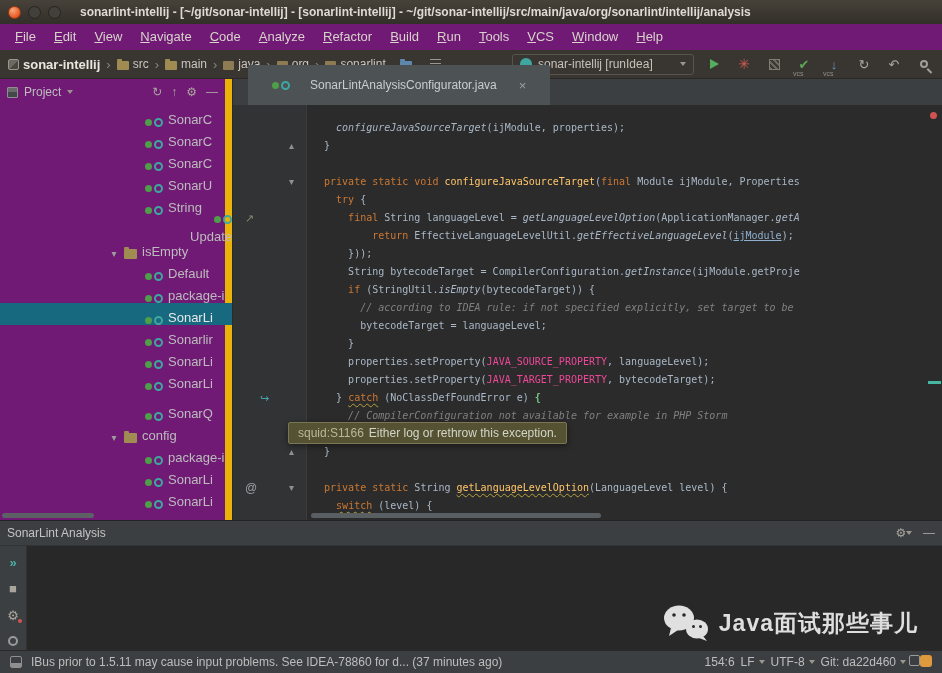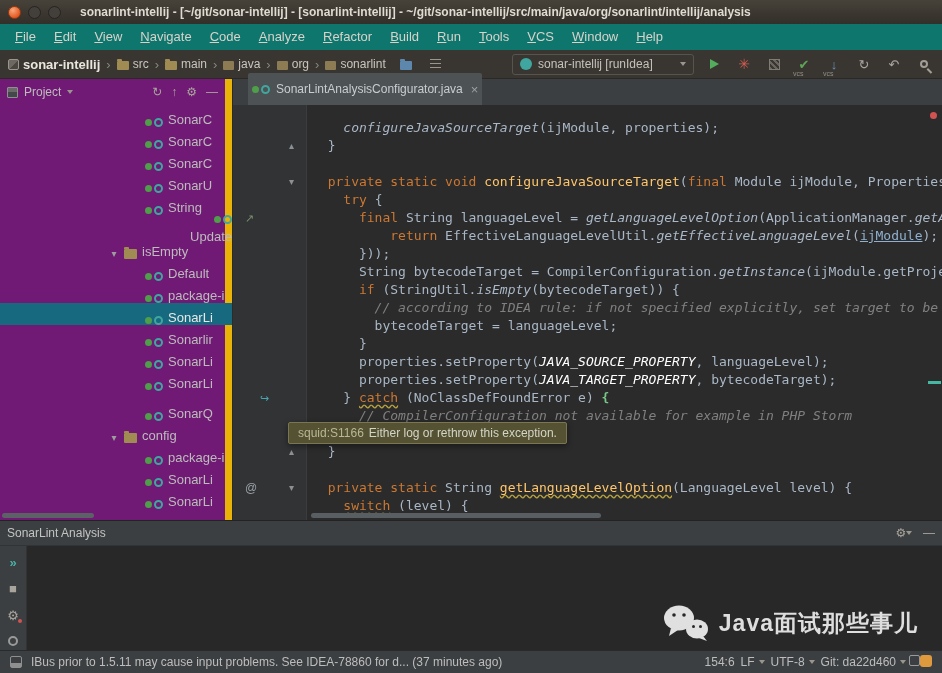--- a/index.html
+++ b/index.html
@@ -4,21 +4,21 @@
 <style>
 *{margin:0;padding:0;box-sizing:border-box}
 html,body{width:942px;height:673px}
 body{position:relative;overflow:hidden;background:#2b2b2b;font-family:"Liberation Sans",sans-serif;-webkit-font-smoothing:antialiased}
 
 #titlebar{position:absolute;left:0;top:0;width:942px;height:24px;background:linear-gradient(#474239,#322e29);display:flex;align-items:center;padding:0 8px;gap:7px}
 .tb-btn{width:13px;height:13px;border-radius:50%;background:#43403b;border:1px solid #262320;flex:0 0 auto}
 .tb-btn.close{background:radial-gradient(circle at 35% 30%,#f9a77b,#e4571f 72%);border-color:#9e3a12}
 #window-title{color:#dfdbd2;font-size:12px;font-weight:bold;margin-left:12px;white-space:nowrap;overflow:hidden}
 
-#menubar{position:absolute;left:0;top:24px;width:942px;height:26px;background:#0f766e;display:flex;align-items:center;padding-left:6px}
+#menubar{position:absolute;left:0;top:24px;width:942px;height:26px;background:#701a75;display:flex;align-items:center;padding-left:6px}
 .menu-item{display:inline-block;color:#d7d3cb;font-size:13px;padding:0 9px;line-height:26px}
 .menu-item::first-letter{text-decoration:underline}
 
 #toolbar{position:absolute;left:0;top:50px;width:942px;height:29px;background:#393632;border-bottom:1px solid #2b2825;display:flex;align-items:center;padding:0 8px;gap:10px}
 #crumbs{display:flex;align-items:center;gap:6px}
 .crumb{display:flex;align-items:center;gap:4px;color:#c9c5bd;font-size:12px}
 .crumb.root .crumb-label{font-weight:bold;color:#eae6de;font-size:13px}
 .crumb-sep{color:#8a867e;font-size:13px}
 .ic-project{width:11px;height:11px;border:1px solid #9a968e;border-radius:2px;background:linear-gradient(135deg,#6d6962 50%,#4a4741 50%)}
 .ic-folder{width:12px;height:9px;background:#a08b52;border-radius:1px;position:relative;margin-top:2px}
@@ -52,38 +52,38 @@
 .tree-row{height:22px;display:flex;align-items:flex-end;gap:5px;white-space:nowrap}
 .tree-row.selected{background:#17697f;color:#e8e8e8}
 .tree-arrow{color:#9d9d9d;font-size:10px;width:10px;text-align:center}
 .cls-icon{display:inline-flex;align-items:center;gap:2px;flex:0 0 auto}
 .cls-icon .dot{width:7px;height:7px;border-radius:50%;background:#4f9e49}
 .cls-icon .ring{width:9px;height:9px;border-radius:50%;border:2px solid #3fa7a0}
 .ic-folder.big{width:13px;height:10px}
 #tree-hscroll{position:absolute;left:2px;top:434px;width:92px;height:5px;border-radius:3px;background:#5b6164}
 
 #tabbar{position:absolute;left:233px;top:79px;width:709px;height:26px;background:#3c3f41;display:flex;align-items:flex-end}
-.tab{height:32px;margin-left:15px;background:#4d5254;display:flex;align-items:center;gap:6px;padding:0 4px;color:#c8cdd2;font-size:12px;border-radius:2px 2px 0 0}
+.tab{height:40px;margin-left:15px;background:#4d5254;display:flex;align-items:center;gap:20px;padding:0 24px;color:#c8cdd2;font-size:12px;border-radius:2px 2px 0 0}
 .tab-close{color:#9ba1a6;font-size:13px;margin-left:2px}
 
 #editor{position:absolute;left:233px;top:105px;width:709px;height:415px;background:#2b2b2b;overflow:hidden}
 #gutter{position:absolute;left:0;top:0;width:74px;height:415px;background:#313335;border-right:1px solid #3a3c3e}
 .gmark{position:absolute;font-size:11px;height:18px;line-height:18px;color:#8c9093}
 .g-fold_up,.g-fold_down{left:56px;font-size:10px}
 .g-impl{left:12px;color:#7d8f6e}
 .g-sonar{left:27px;color:#49a6b0}
 .g-at{left:12px;color:#9aa0a5;font-size:12px}
-#code{position:absolute;left:75px;top:0;right:0;bottom:0;padding:14px 0 0 4px;font-family:"DejaVu Sans Mono",monospace;font-size:13px;line-height:18px;white-space:pre;color:#a9b7c6;overflow:hidden}
+#code{position:absolute;left:75px;top:0;right:0;bottom:0;padding:14px 0 0 4px;font-family:"DejaVu Sans Mono",monospace;font-size:10px;line-height:18px;white-space:pre;color:#a9b7c6;overflow:hidden}
 .code-line{height:18px}
 .seg-k{color:#cc7832}
 .seg-d{color:#a9b7c6}
 .seg-c{color:#808080;font-style:italic}
 .seg-i{font-style:italic}
 .seg-m{color:#ffc66b}
-.seg-p{color:#ffffff;font-style:italic}
+.seg-p{color:#ec4899;}
 .seg-u{color:#8fb0cf;text-decoration:underline}
 .seg-w{text-decoration:underline wavy #b8a23e;text-underline-offset:2px}
 .seg-b{color:#77c787;font-weight:bold}
 #tooltip{position:absolute;left:55px;top:317px;background:#545233;border:1px solid #7a7652;border-radius:2px;padding:3px 9px;font-size:12px;color:#d4d5c7;white-space:nowrap;box-shadow:0 2px 6px rgba(0,0,0,.45);z-index:5}
 #tooltip .rule{color:#b9b893;margin-right:5px}
 #err-dot{position:absolute;right:5px;top:7px;width:7px;height:7px;border-radius:50%;background:#d25252}
 #teal-dash{position:absolute;right:1px;top:276px;width:13px;height:3px;background:#44b8a3}
 #editor-hscroll{position:absolute;left:78px;bottom:2px;width:290px;height:5px;border-radius:3px;background:#585e61}
 
 #bottom-panel{position:absolute;left:0;top:520px;width:942px;height:130px;background:#282828;border-top:1px solid #232323}

